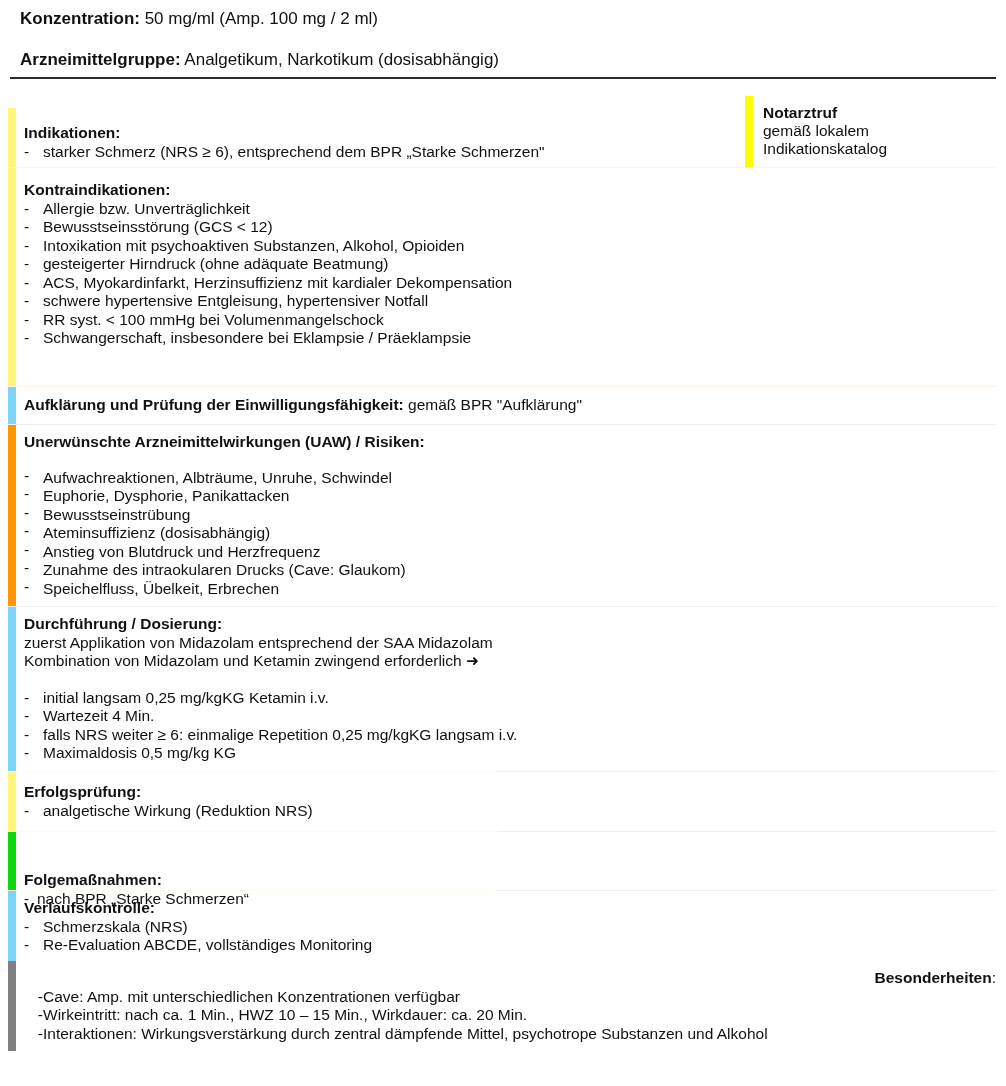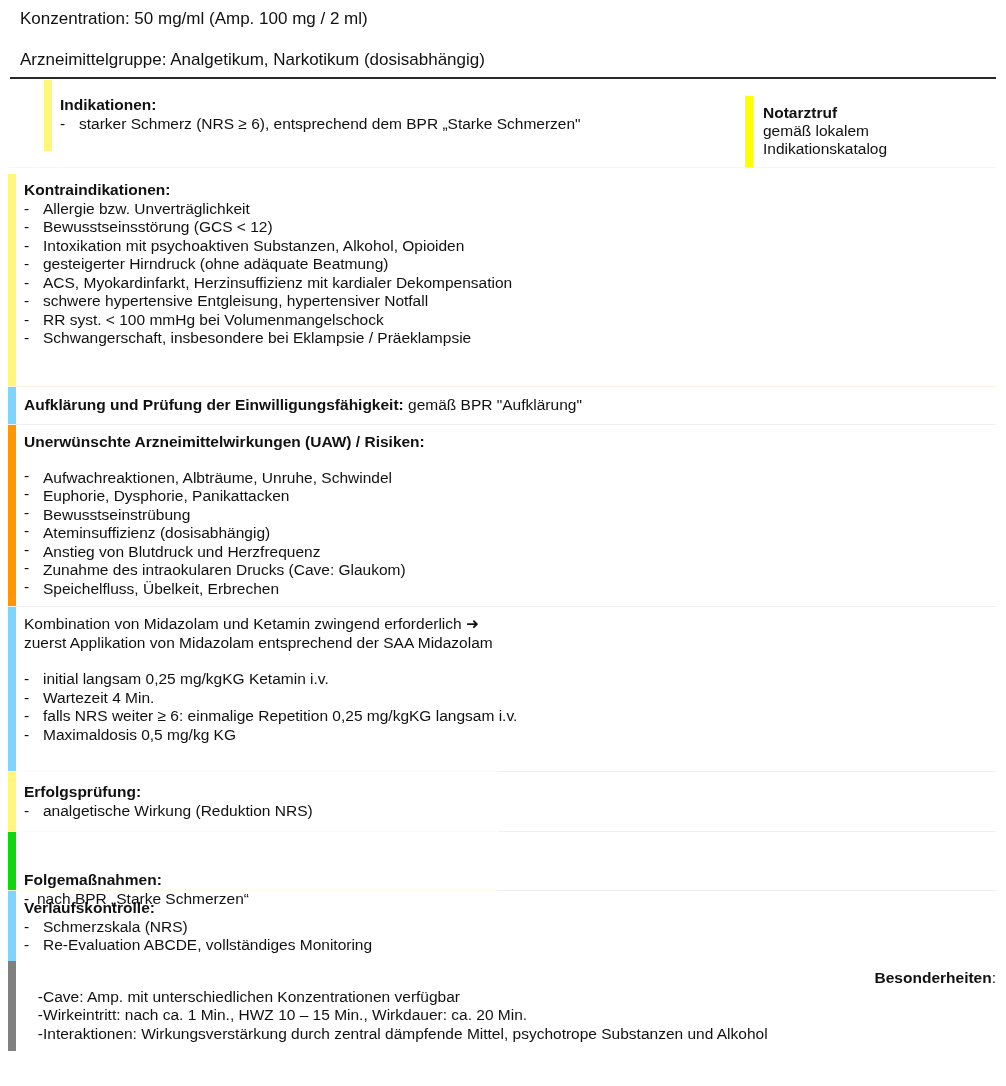--- a/index.html
+++ b/index.html
@@ -1,19 +1,19 @@
 <!DOCTYPE html>
 <html><head>
 <meta charset="utf-8">
 <style>
   html, body { margin:0; padding:0; background:#ffffff; }
   body { width:1006px; height:1086px; position:relative; overflow:hidden;
          font-family:"Liberation Sans", sans-serif; color:#111; font-size:15.5px; }
   .header-line { position:absolute; left:20px; white-space:nowrap; font-size:17px; }
-  .header-line b { font-weight:normal; }
+  .header-line b { font-weight:bold; }
   #h1 { top:9px; }
   #h2 { top:50px; }
   .rule { position:absolute; left:10px; right:10px; top:77px; height:2px; background:#2a2a2a; }
 
   .section { position:absolute; left:8px; right:10px; }
   .bar { position:absolute; left:0; top:0; bottom:0; width:8px; }
   .content { position:absolute; left:16px; top:0; right:0; line-height:18.5px; }
   .sep { position:absolute; left:8px; height:1px; }
   .title { font-weight:bold; }
   .li { display:flex; }
@@ -26,21 +26,21 @@
 <body>
 
 <div id="h1" class="header-line">
   <b>Konzentration:</b><span> 50 mg/ml (Amp. 100 mg / 2 ml)</span>
 </div>
 <div id="h2" class="header-line">
   <b>Arzneimittelgruppe:</b><span> Analgetikum, Narkotikum (dosisabhängig)</span>
 </div>
 <div class="rule"></div>
 
-<div class="section" style="top:80px;height:71px;margin-left:36px;">
+<div class="section" style="top:108px;height:71px;">
   <div class="bar" style="background:#fff67a;"></div>
   <div class="content" style="top:16px;">
     <div class="title">Indikationen:</div>
     <div class="li">
         <span class="dash">-</span>
         <span>starker Schmerz (NRS ≥ 6), entsprechend dem BPR „Starke Schmerzen"</span>
       </div>
   </div>
 </div>
 <div class="notarzt"></div>
@@ -133,22 +133,23 @@
         <span class="dash">-</span>
         <span>Speichelfluss, Übelkeit, Erbrechen</span>
       </div>
   </div>
 </div>
 <div class="sep" style="top:606px;width:988px;background:#f0f0f0;"></div>
 
 <div class="section" style="top:607px;height:164px;">
   <div class="bar" style="background:#7fd4fb;"></div>
   <div class="content" style="top:8px;">
+    <div class="title">Durchführung / Dosierung:</div>
+    <div>zuerst Applikation von Midazolam entsprechend der SAA Midazolam</div>
     <div>Kombination von Midazolam und Ketamin zwingend erforderlich ➜</div>
-    <div>zuerst Applikation von Midazolam entsprechend der SAA Midazolam</div>
     <div style="height:18px;"></div>
     <div class="li">
         <span class="dash">-</span>
         <span>initial langsam 0,25 mg/kgKG Ketamin i.v.</span>
       </div>
     <div class="li">
         <span class="dash">-</span>
         <span>Wartezeit 4 Min.</span>
       </div>
     <div class="li">

